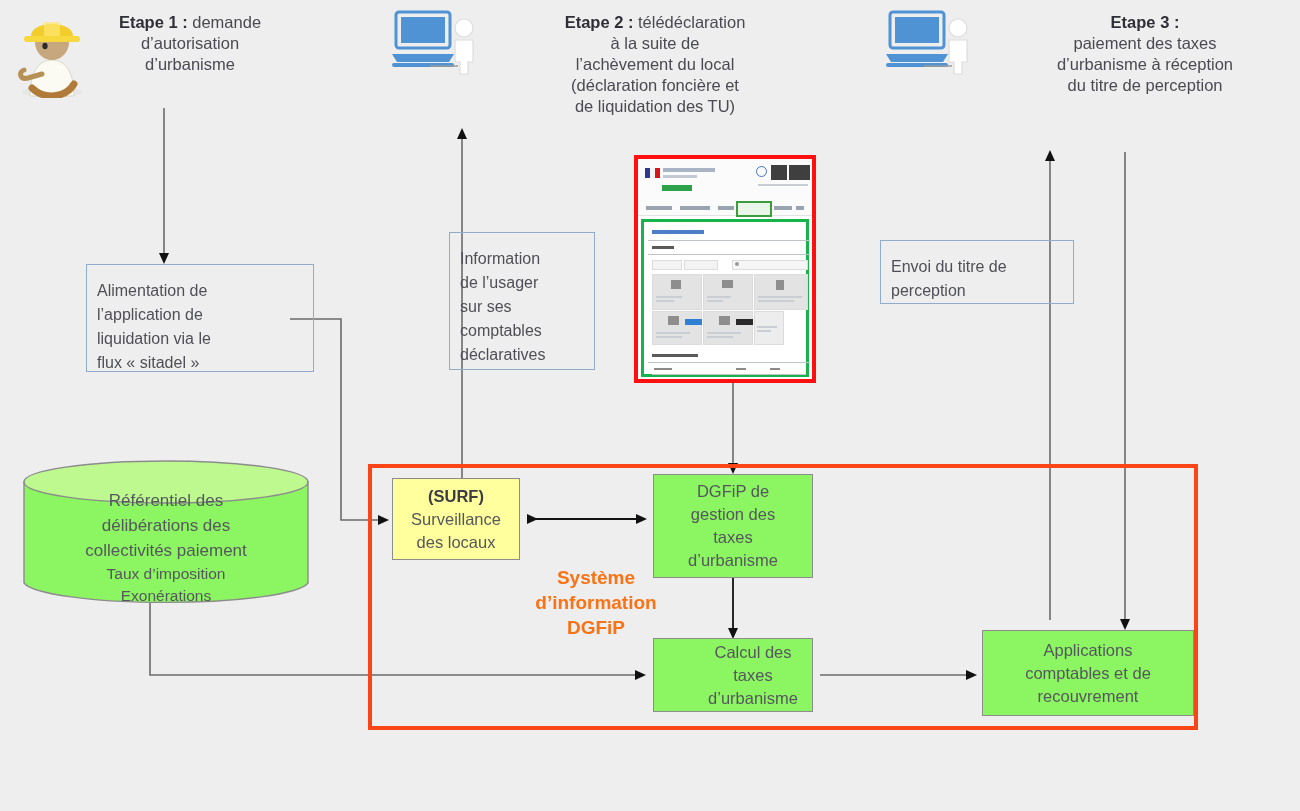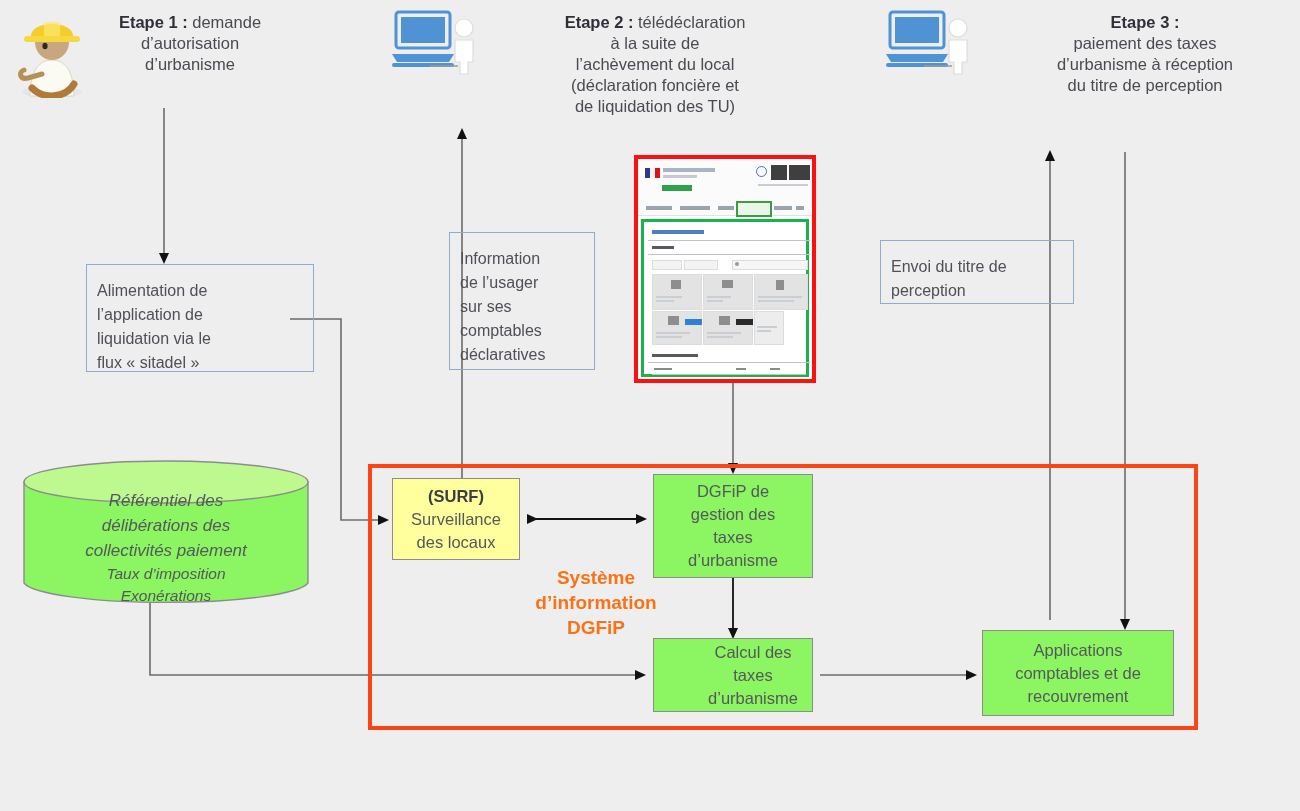--- a/index.html
+++ b/index.html
@@ -27,21 +27,21 @@
     border:1px solid #8faccd;
     background:transparent;
     color:#4f4f57;
     font-size:16px;
     line-height:24px;
     box-sizing:border-box;
     padding:14px 10px;
   }
 
   
-  .cyl{position:absolute;font-style:italic;}
+  .cyl{position:absolute;}
   .cyl-txt{
     position:absolute;text-align:center;color:#55585c;
     width:100%;
   }
   .cyl-txt .big{font-size:17px;line-height:25px;display:block;}
   .cyl-txt .sm{font-size:15.5px;line-height:22px;display:block;}
 
   
   .pbox{
     position:absolute;box-sizing:border-box;
@@ -327,21 +327,21 @@
     </div>
   </div>
 
   <div class="pbox green" style="left:653px;top:638px;width:160px;height:74px;padding-left:40px;">
     <div>
       <span>Calcul des taxes</span><br>
       <span>d’urbanisme</span>
     </div>
   </div>
 
-  <div class="pbox green" style="left:982px;top:630px;width:192px;height:86px;">
+  <div class="pbox green" style="left:982px;top:630px;width:212px;height:86px;">
     <div>
       <span>Applications</span><br>
       <span>comptables et de</span><br>
       <span>recouvrement</span>
     </div>
   </div>
 
 </div>
 
 </body></html>

